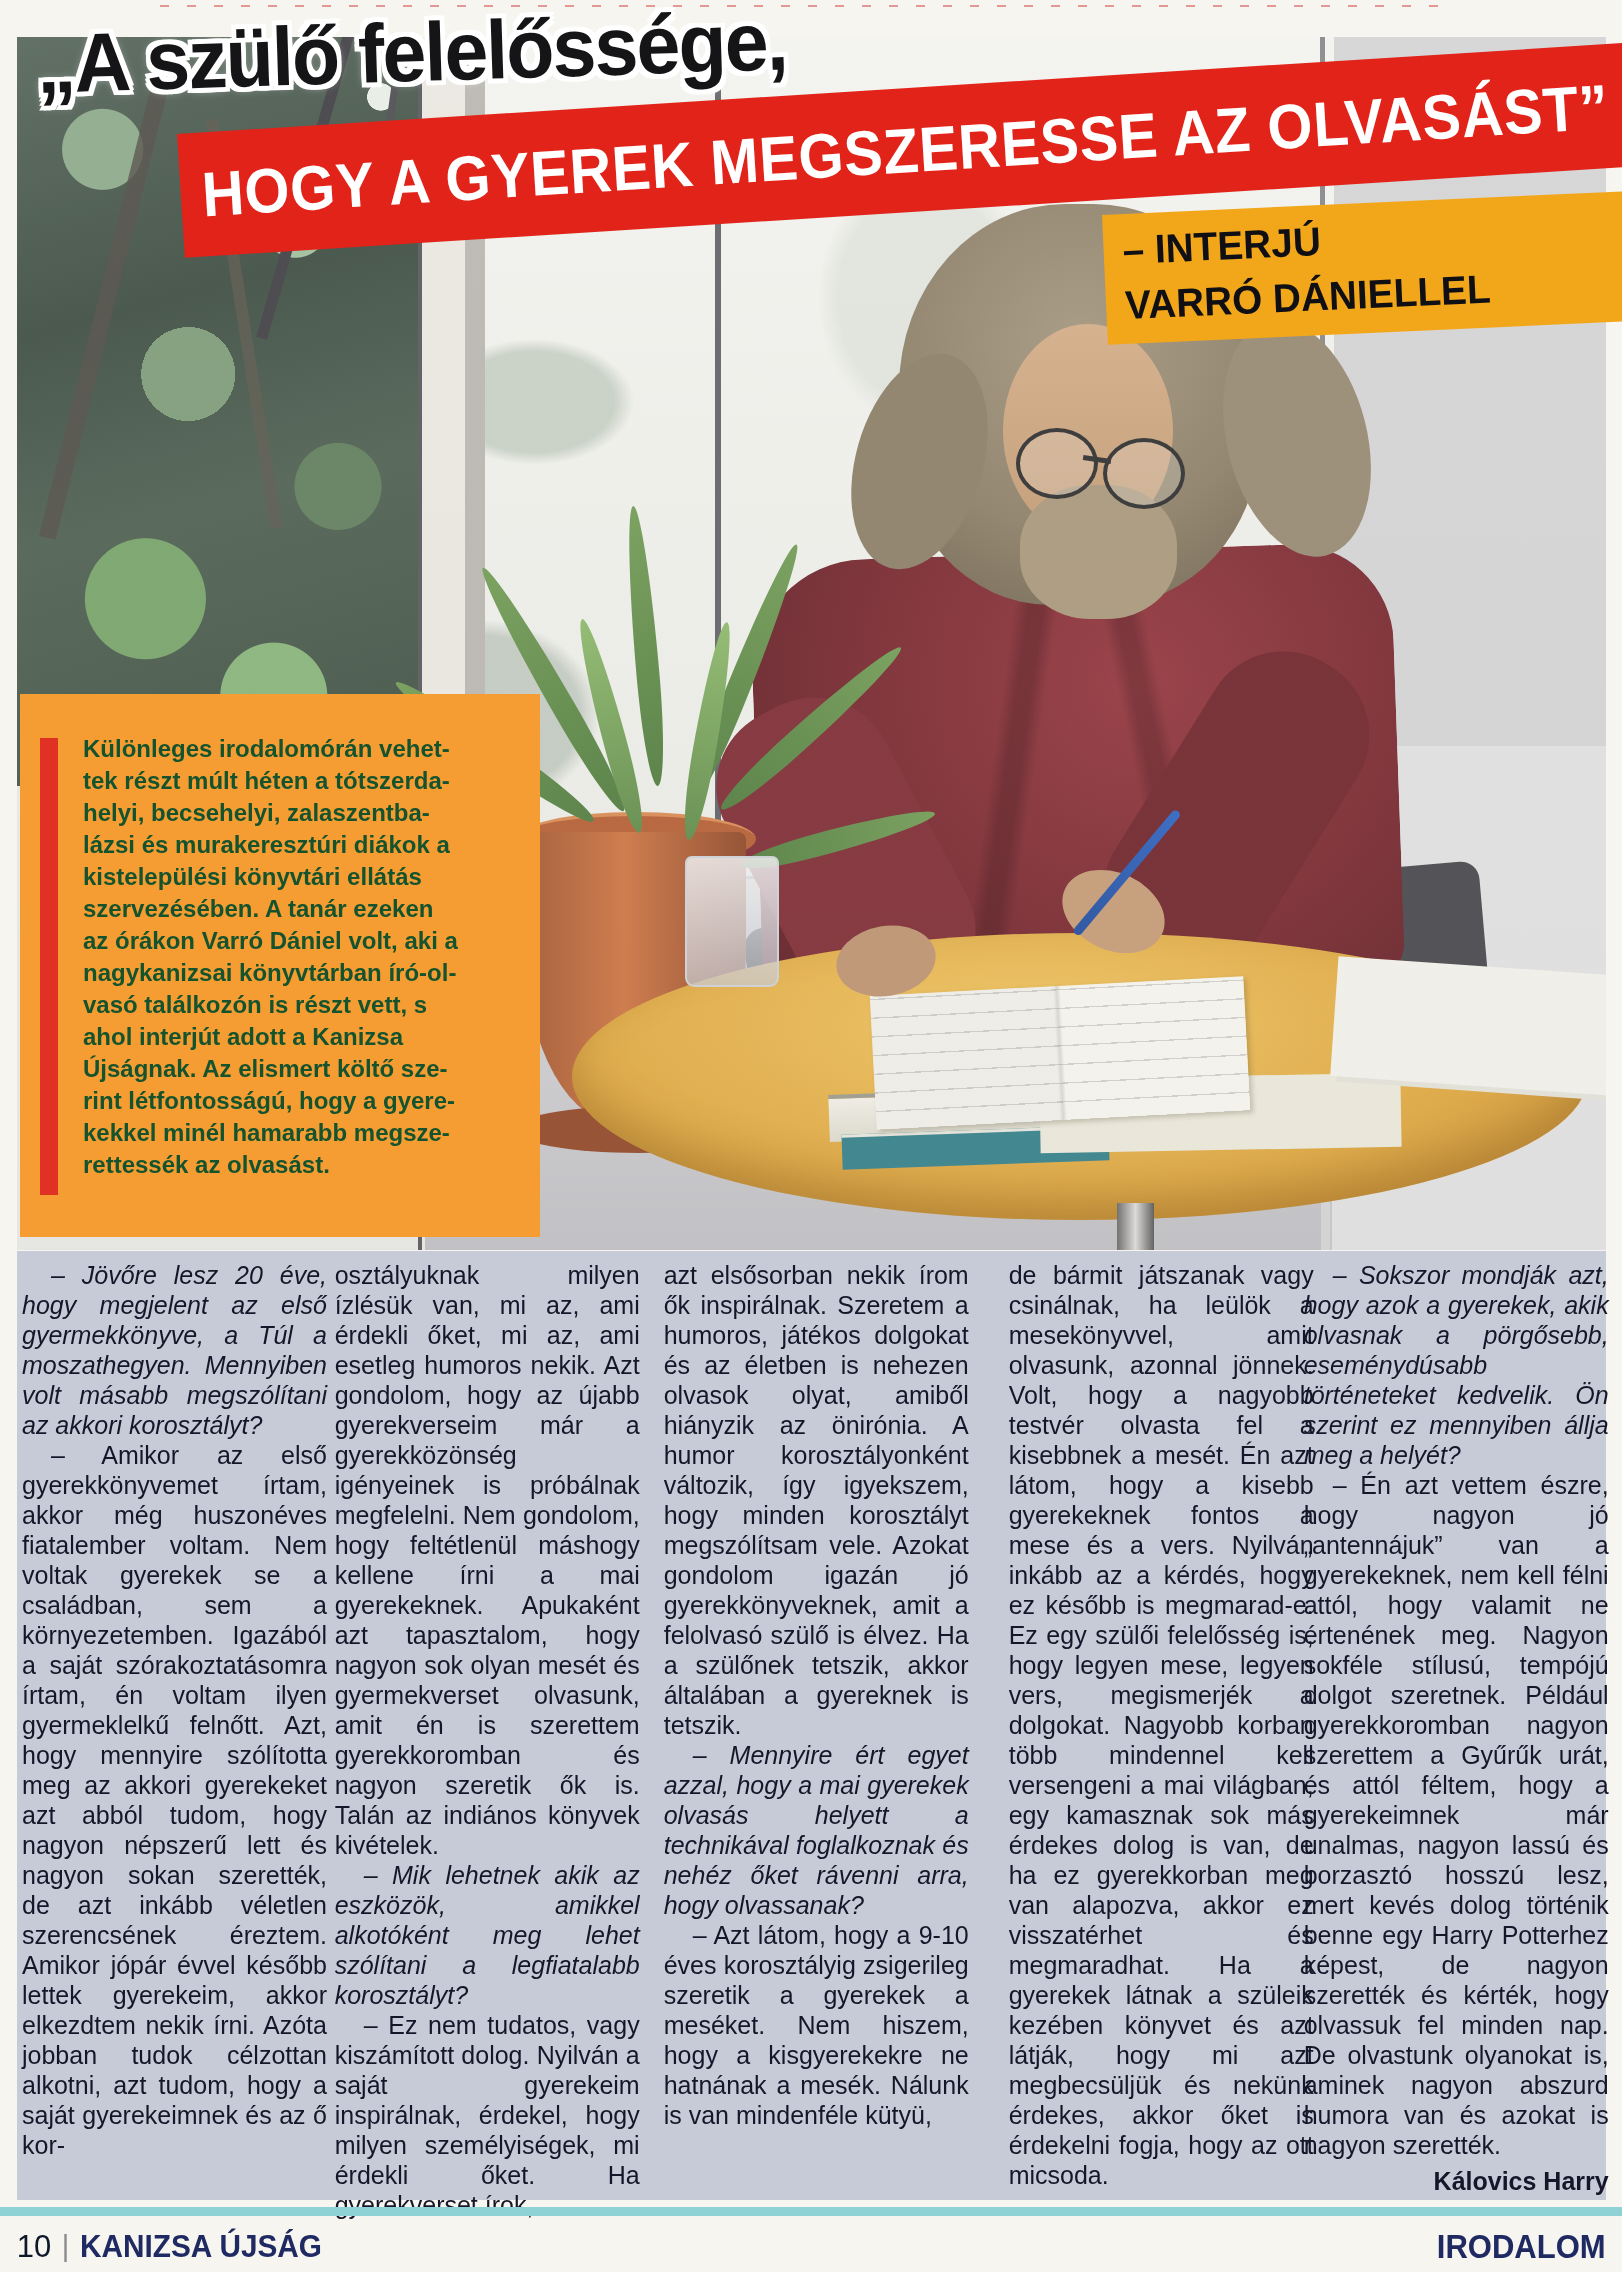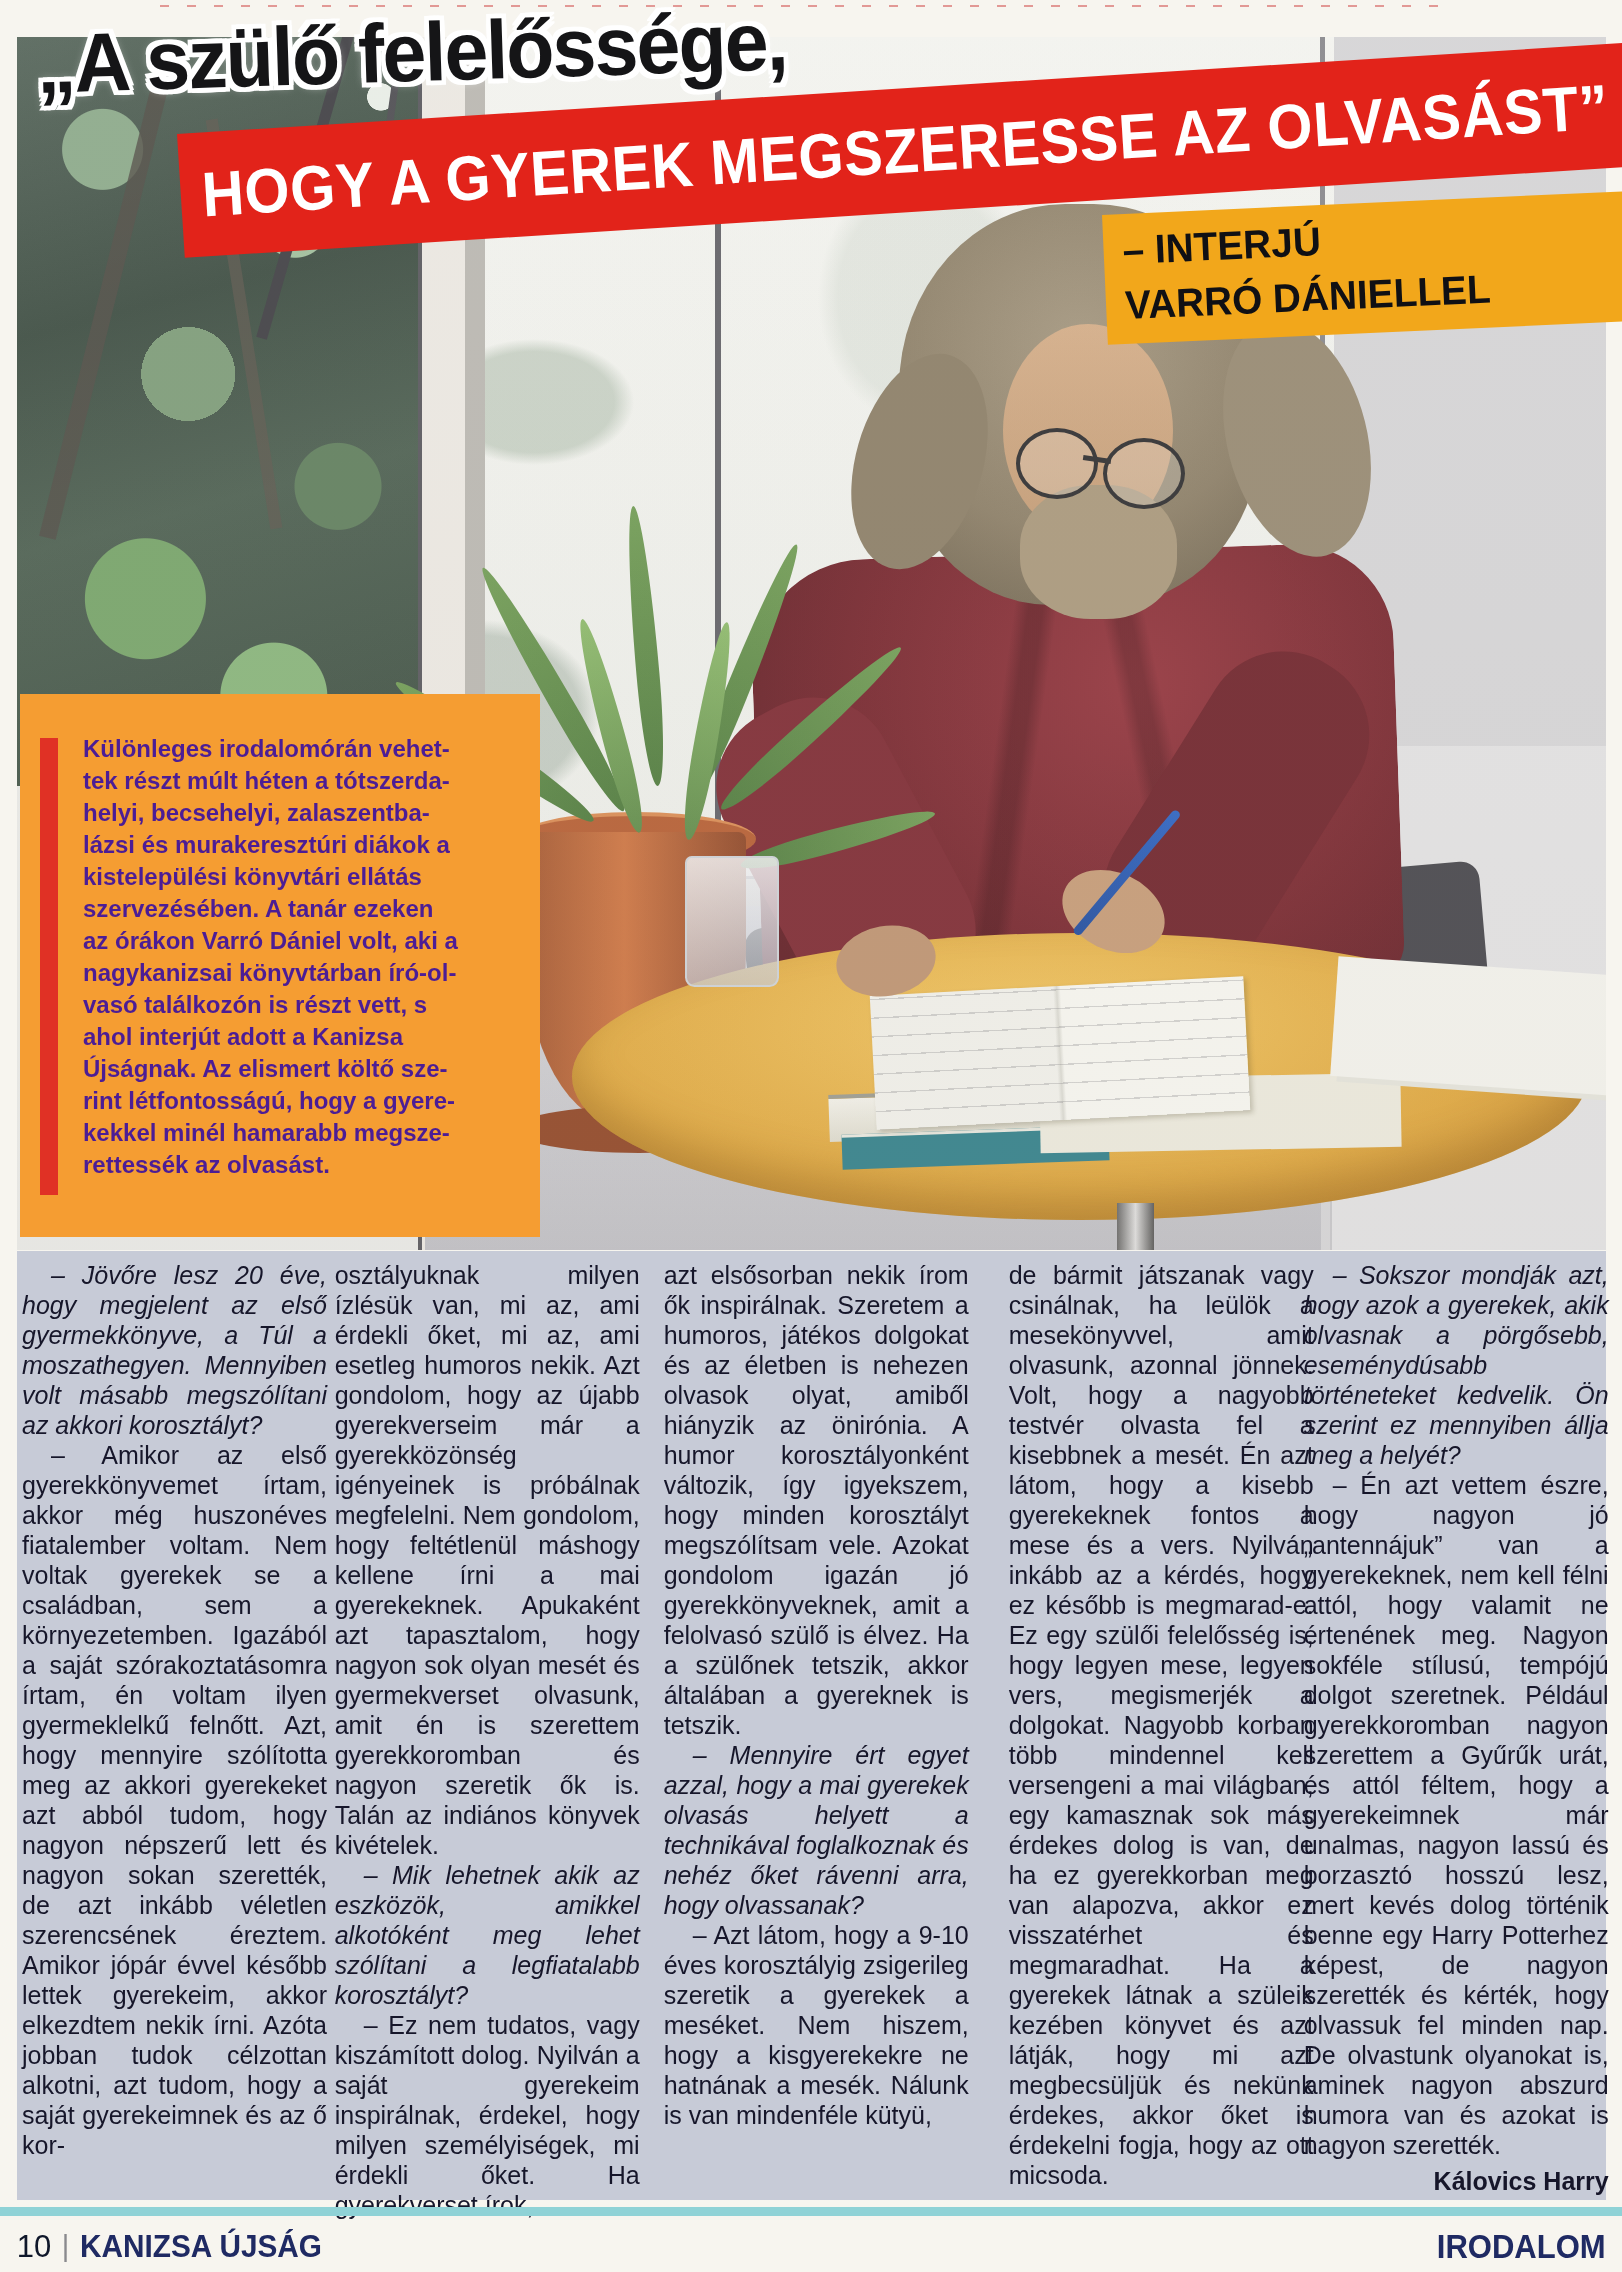--- a/index.html
+++ b/index.html
@@ -123,21 +123,21 @@
     position:absolute;left:1102px;top:215px;width:535px;height:130px;z-index:5;
     background:var(--kicker_yellow);transform:rotate(-2.6deg);transform-origin:left top;
     padding:9.4px 18.7px;box-sizing:border-box;}
   .kicker .k-line{display:block;font-size:40px;line-height:55px;font-weight:bold;color:#101014;
     transform:scaleX(.97);transform-origin:left center;white-space:nowrap;}
 
   
   .lead-box{position:absolute;left:20px;top:694px;width:520px;height:543px;background:var(--lead_orange);z-index:3;}
   .lead-bar{position:absolute;left:20px;top:44px;width:18px;height:457px;background:var(--lead_bar_red);}
   .lead-text{position:absolute;left:63px;top:39px;width:441px;
-    font-size:24px;line-height:32px;font-weight:bold;color:#4c1d95;white-space:pre-line;}
+    font-size:24px;line-height:32px;font-weight:bold;color:#14532d;white-space:pre-line;}
 
   
   .body-section{position:absolute;left:16.7px;top:1251px;width:1589px;height:949px;background:var(--body_bg);}
   .col{position:absolute;top:9.4px;width:305px;font-size:25px;line-height:30px;text-align:justify;color:var(--text_dark);}
   .col p{margin:0;overflow-wrap:break-word;}
   .col p.question{font-style:italic;}
   .col p.byline{font-weight:bold;text-align:right;margin-top:5.3px;}
   .col p.indent{text-indent:29px;}
   .col.c0{left:5.3px;} .col.c1{left:318px;} .col.c2{left:647px;} .col.c3{left:992px;} .col.c4{left:1287px;}
 

